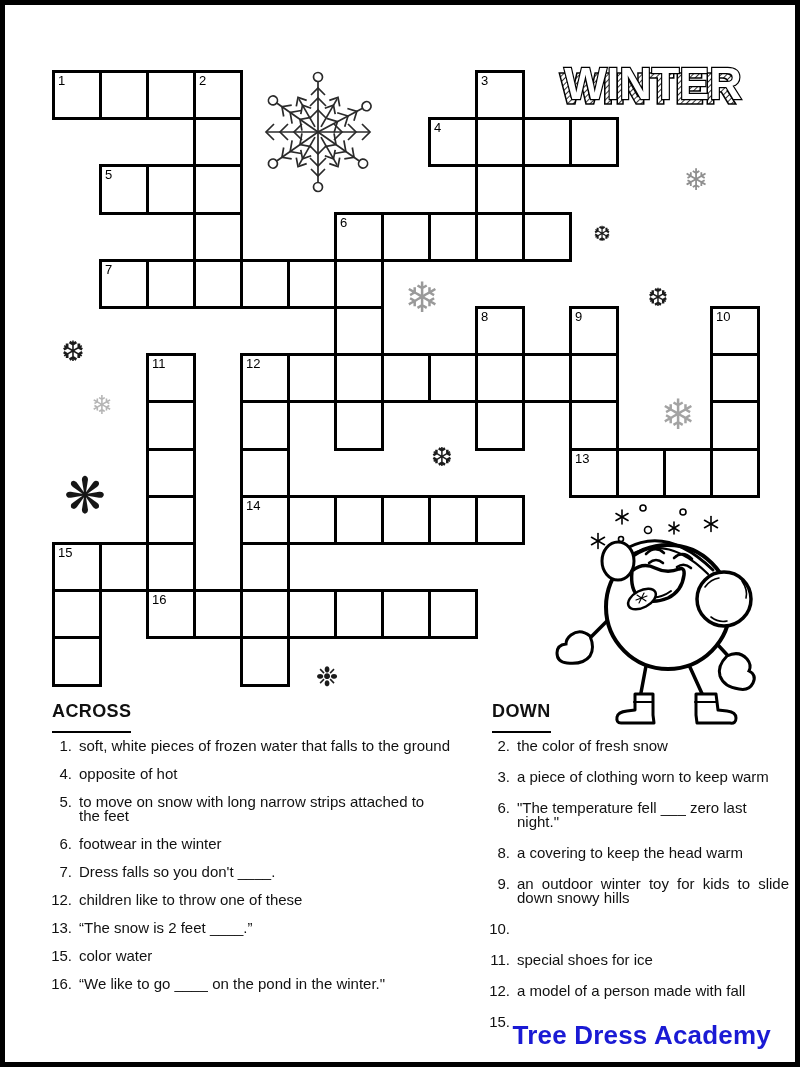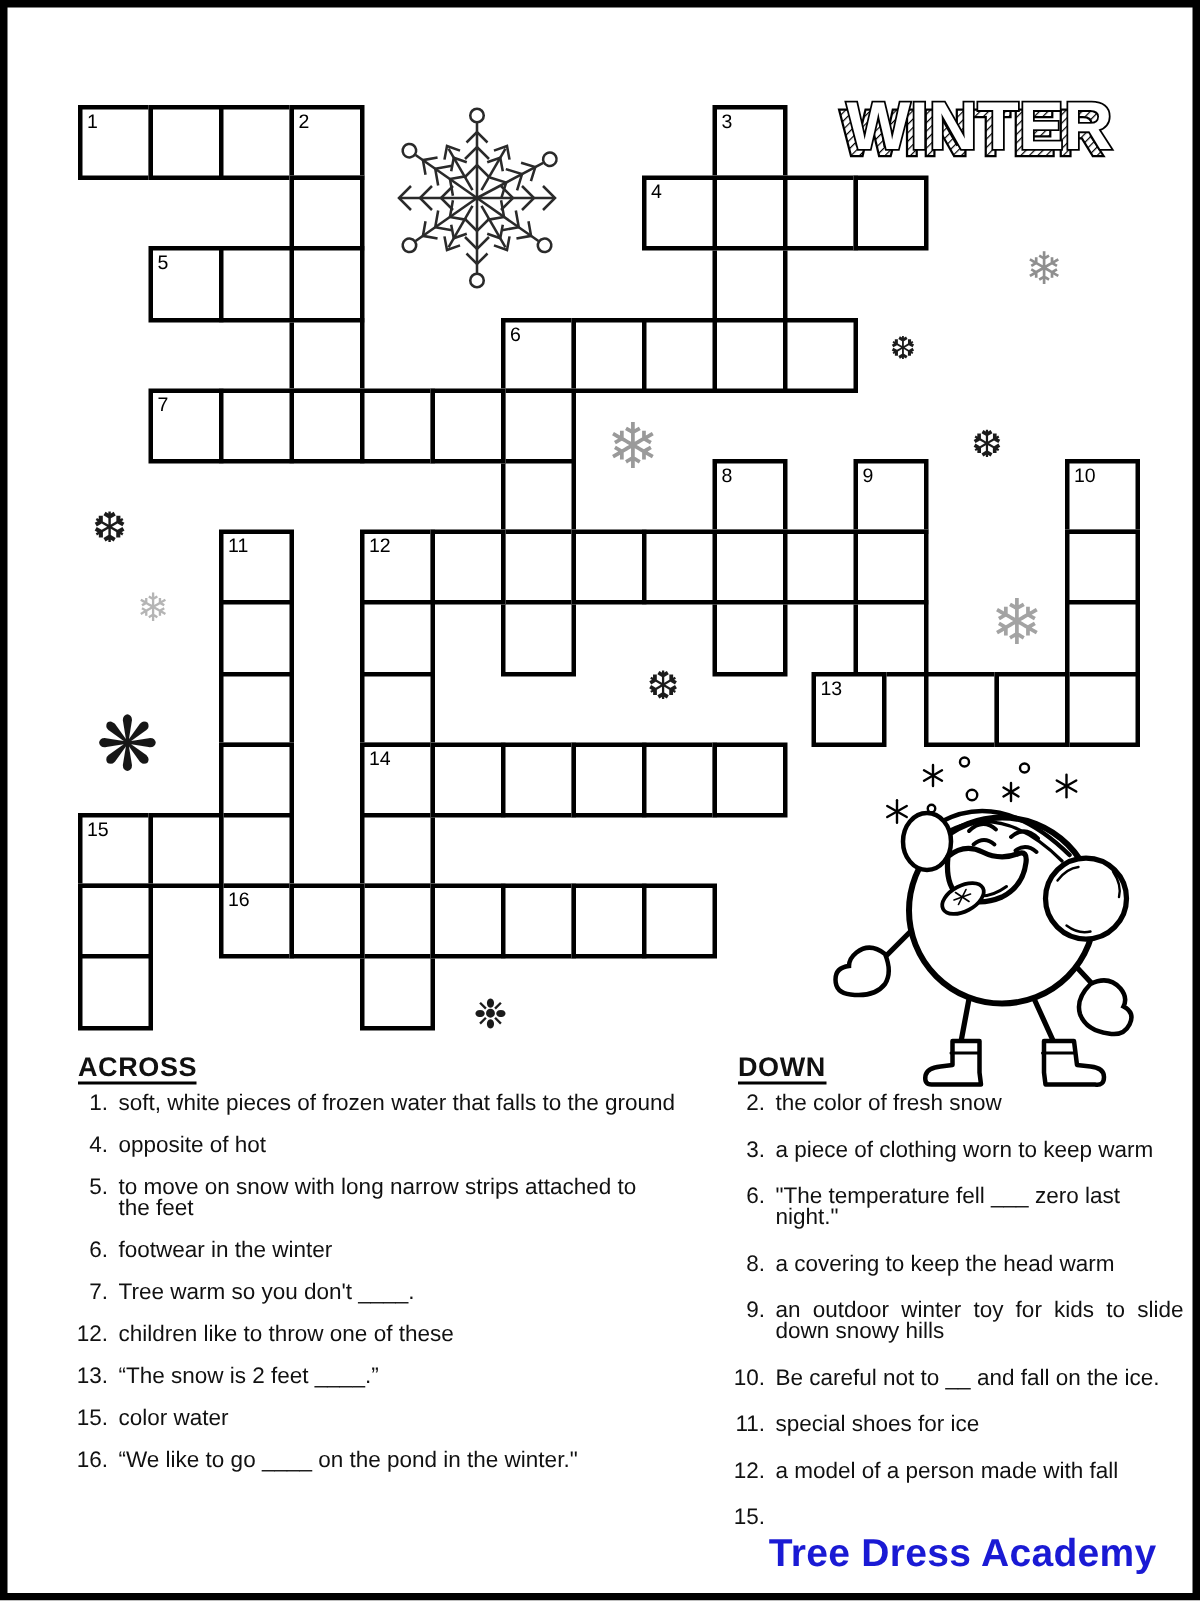--- a/index.html
+++ b/index.html
@@ -13,21 +13,21 @@
 
   
   .flake{position:absolute;transform:translate(-50%,-50%);line-height:1;user-select:none;}
   .bigflake{position:absolute;left:251px;top:65px;width:124px;height:124px;}
   .snowman{position:absolute;left:533px;top:483px;width:240px;height:250px;}
   .wintertitle{position:absolute;left:545px;top:42px;width:215px;height:66px;}
 
   
   .clues{position:absolute;font-size:15px;line-height:13.6px;}
   .clues .heading{display:inline-block;font-size:18px;line-height:18px;font-weight:bold;
-                  border-bottom:2.5px solid #000;padding-bottom:1px;margin-bottom:6px;letter-spacing:.4px;}
+                  border-bottom:2.5px solid #000;padding-bottom:11px;margin-bottom:6px;letter-spacing:.4px;}
   .clue{display:flex;}
   .across .clue{margin-bottom:14.5px;}
   .down .clue{margin-bottom:17.5px;}
   .cnum{width:26px;text-align:right;margin-right:7px;flex:none;}
   .ctext{white-space:pre-line;}
   .across{left:41px;top:697px;}
   .across .heading{margin-left:6px;}
   .across .ctext{width:402px;}
   .down{left:479px;top:697px;}
   .down .heading{margin-left:8px;}
@@ -136,21 +136,21 @@
       <div class="cell" style="left: 470px; top: 301px;">
         <span class="cellnum">8</span>
       </div>
       <div class="cell" style="left: 470px; top: 348.2px;"></div>
       <div class="cell" style="left: 470px; top: 395.4px;"></div>
       <div class="cell" style="left: 564px; top: 301px;">
         <span class="cellnum">9</span>
       </div>
       <div class="cell" style="left: 564px; top: 348.2px;"></div>
       <div class="cell" style="left: 564px; top: 395.4px;"></div>
-      <div class="cell" style="left: 536px; top: 442.6px;">
+      <div class="cell" style="left: 564px; top: 442.6px;">
         <span class="cellnum">13</span>
       </div>
       <div class="cell" style="left: 705px; top: 301px;">
         <span class="cellnum">10</span>
       </div>
       <div class="cell" style="left: 705px; top: 348.2px;"></div>
       <div class="cell" style="left: 705px; top: 395.4px;"></div>
       <div class="cell" style="left: 705px; top: 442.6px;"></div>
       <div class="cell" style="left: 141px; top: 348.2px;">
         <span class="cellnum">11</span>
@@ -282,21 +282,21 @@
           <span class="cnum">5.</span>
           <span class="ctext">to move on snow with long narrow strips attached to
 the feet</span>
         </div>
         <div class="clue">
           <span class="cnum">6.</span>
           <span class="ctext">footwear in the winter</span>
         </div>
         <div class="clue">
           <span class="cnum">7.</span>
-          <span class="ctext">Tree warm so you don't ____.</span>
+          <span class="ctext">Dress falls so you don't ____.</span>
         </div>
         <div class="clue">
           <span class="cnum">12.</span>
           <span class="ctext">children like to throw one of these</span>
         </div>
         <div class="clue">
           <span class="cnum">13.</span>
           <span class="ctext">“The snow is 2 feet ____.”</span>
         </div>
         <div class="clue">
@@ -328,21 +328,20 @@
         <div class="clue">
           <span class="cnum">8.</span>
           <span class="ctext">a covering to keep the head warm</span>
         </div>
         <div class="clue">
           <span class="cnum">9.</span>
           <span class="ctext just">an outdoor winter toy for kids to slide down snowy hills</span>
         </div>
         <div class="clue">
           <span class="cnum">10.</span>
-          <span class="ctext">Be careful not to __ and fall on the ice.</span>
         </div>
         <div class="clue">
           <span class="cnum">11.</span>
           <span class="ctext">special shoes for ice</span>
         </div>
         <div class="clue">
           <span class="cnum">12.</span>
           <span class="ctext">a model of a person made with fall</span>
         </div>
         <div class="clue">

